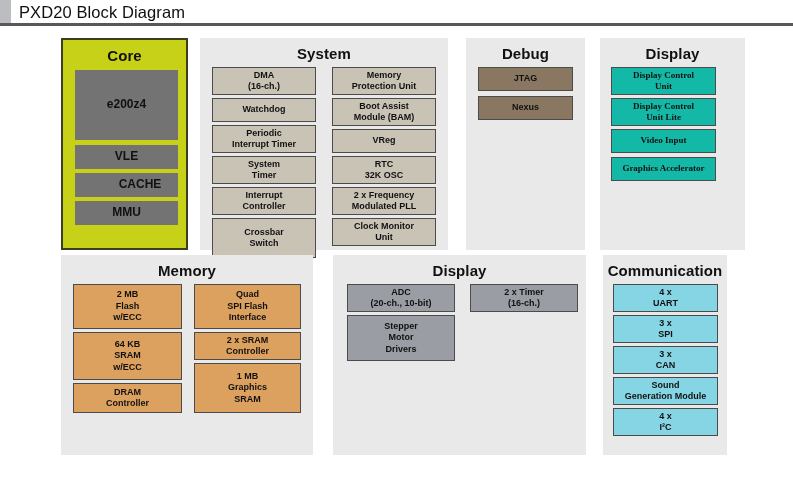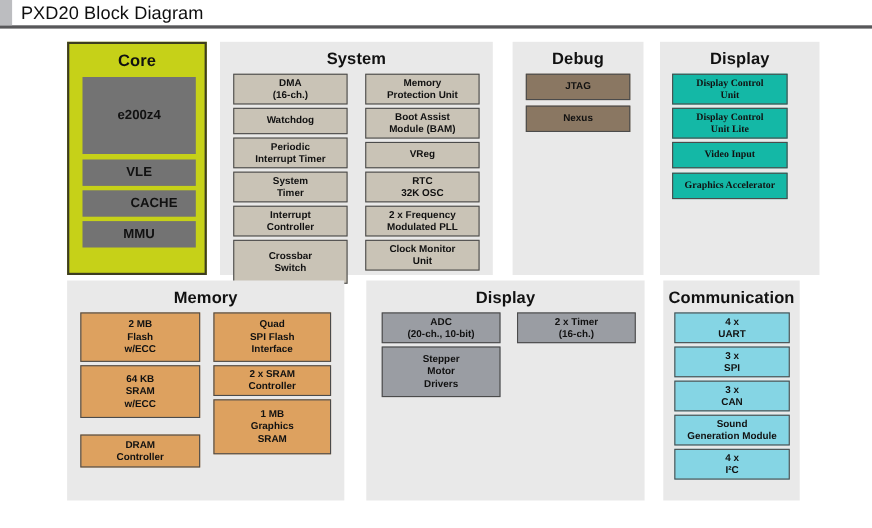--- a/index.html
+++ b/index.html
@@ -164,21 +164,21 @@
   </div>
 
   <div class="panel" style="left:61px; top:226px; width:252px; height:200px;">
     <div class="panel-title">Memory</div>
     <div class="blk mem-blk" style="left:12px; top:29px; width:109px; height:45px;">2 MB
 Flash
 w/ECC</div>
     <div class="blk mem-blk" style="left:12px; top:77px; width:109px; height:48px;">64 KB
 SRAM
 w/ECC</div>
-    <div class="blk mem-blk" style="left:12px; top:128px; width:109px; height:30px;margin-top:12px;">DRAM
+    <div class="blk mem-blk" style="left:12px; top:128px; width:109px; height:30px;">DRAM
 Controller</div>
 
     <div class="blk mem-blk" style="left:133px; top:29px; width:107px; height:45px;">Quad
 SPI Flash
 Interface</div>
     <div class="blk mem-blk" style="left:133px; top:77px; width:107px; height:28px;">2 x SRAM
 Controller</div>
     <div class="blk mem-blk" style="left:133px; top:108px; width:107px; height:50px;">1 MB
 Graphics
 SRAM</div>

